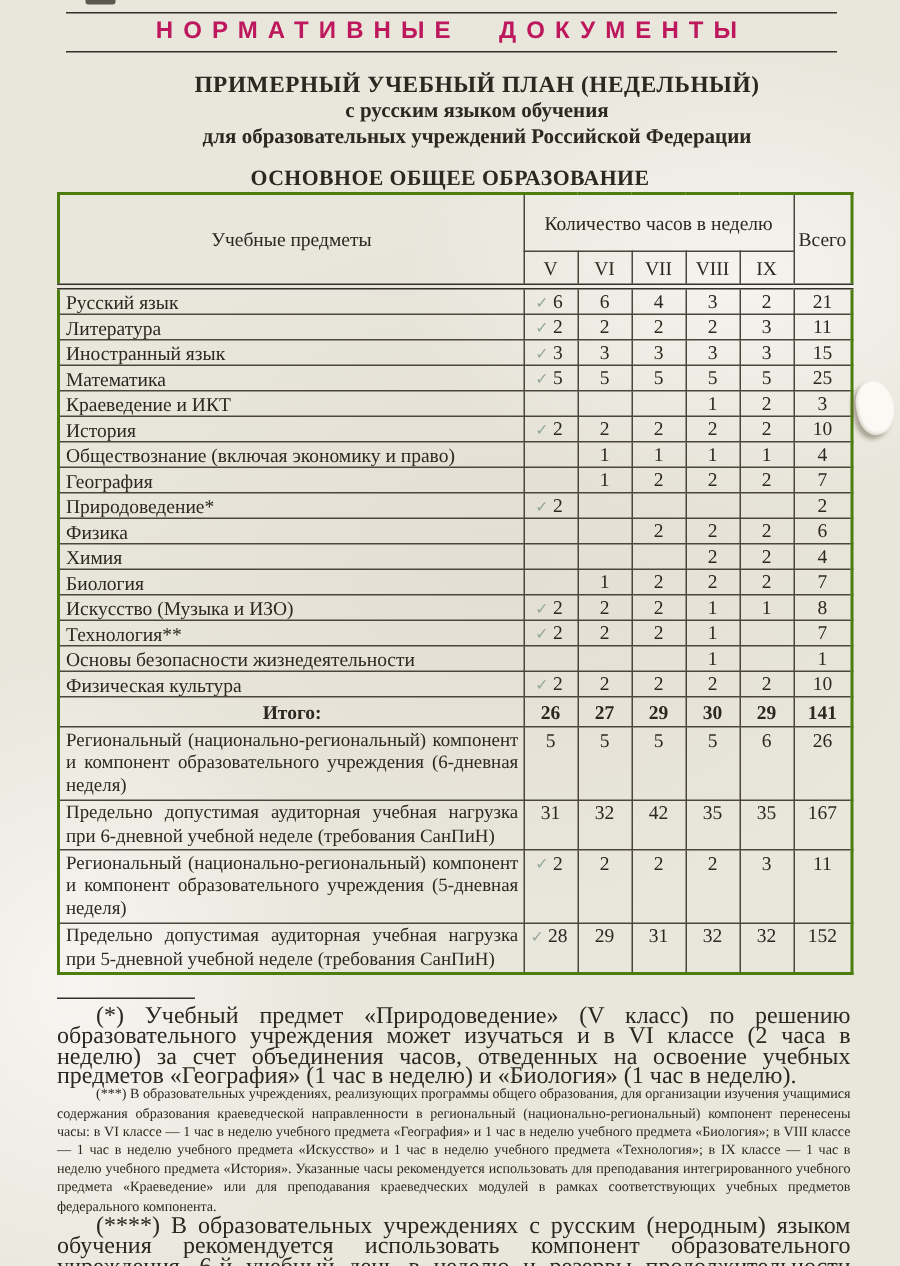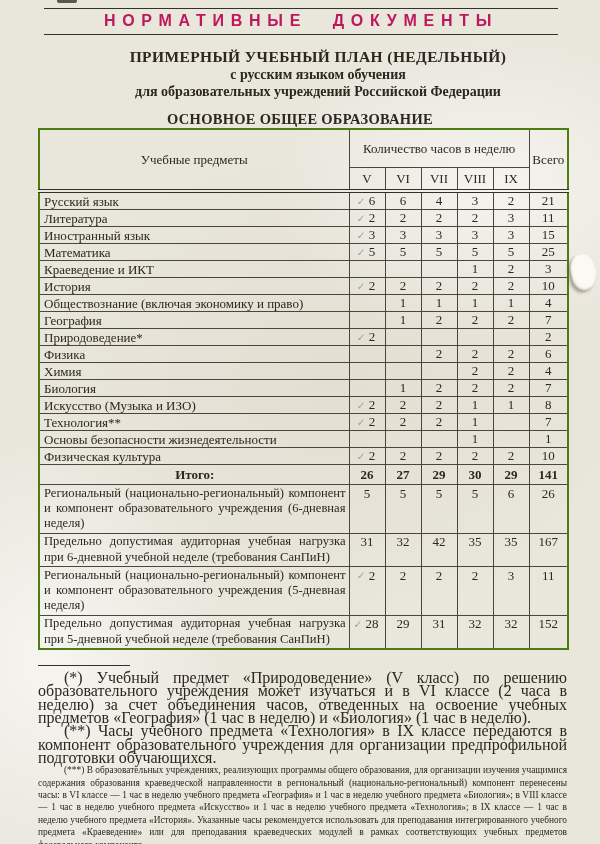--- a/index.html
+++ b/index.html
@@ -290,18 +290,17 @@
         <td class="num">32</td>
         <td class="num">32</td>
         <td class="num">152</td>
       </tr>
     </tbody>
 </table>
 
 <div class="footnote-rule"></div>
 <div class="footnotes" id="footnotes">
     <p>(*) Учебный предмет «Природоведение» (V класс) по решению образовательного учреждения может изучаться и в VI классе (2 часа в неделю) за счет объединения часов, отведенных на освоение учебных предметов «География» (1 час в неделю) и «Биология» (1 час в неделю).</p>
-    <p>(**) Часы учебного предмета «Технология» в IX классе передаются в компонент образовательного учреждения для организации предпрофильной подготовки обучающихся.</p>
     <p class="small">(***) В образовательных учреждениях, реализующих программы общего образования, для организации изучения учащимися содержания образования краеведческой направленности в региональный (национально-региональный) компонент перенесены часы: в VI классе — 1 час в неделю учебного предмета «География» и 1 час в неделю учебного предмета «Биология»; в VIII классе — 1 час в неделю учебного предмета «Искусство» и 1 час в неделю учебного предмета «Технология»; в IX классе — 1 час в неделю учебного предмета «История». Указанные часы рекомендуется использовать для преподавания интегрированного учебного предмета «Краеведение» или для преподавания краеведческих модулей в рамках соответствующих учебных предметов федерального компонента.</p>
     <p>(****) В образовательных учреждениях с русским (неродным) языком обучения рекомендуется использовать компонент образовательного учреждения, 6-й учебный день в неделю и резервы продолжительности учебного года для преподавания учебного предмета «Родной (нерусский) язык».</p>
   </div>
 
 <div class="artifact"></div>
 
 </body></html>

